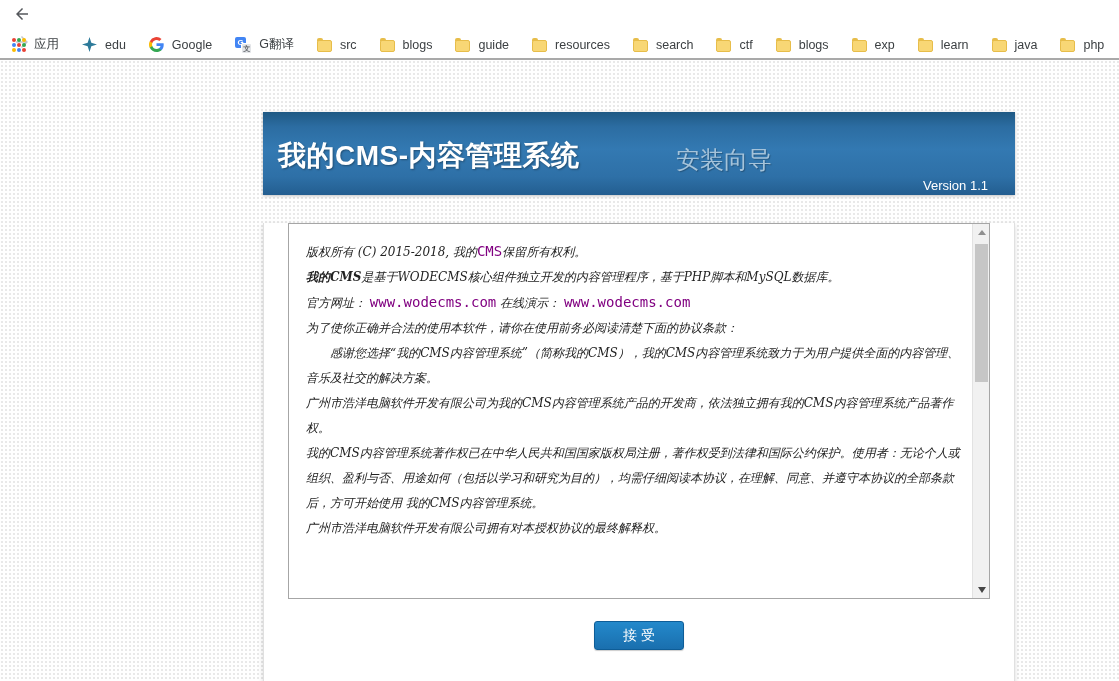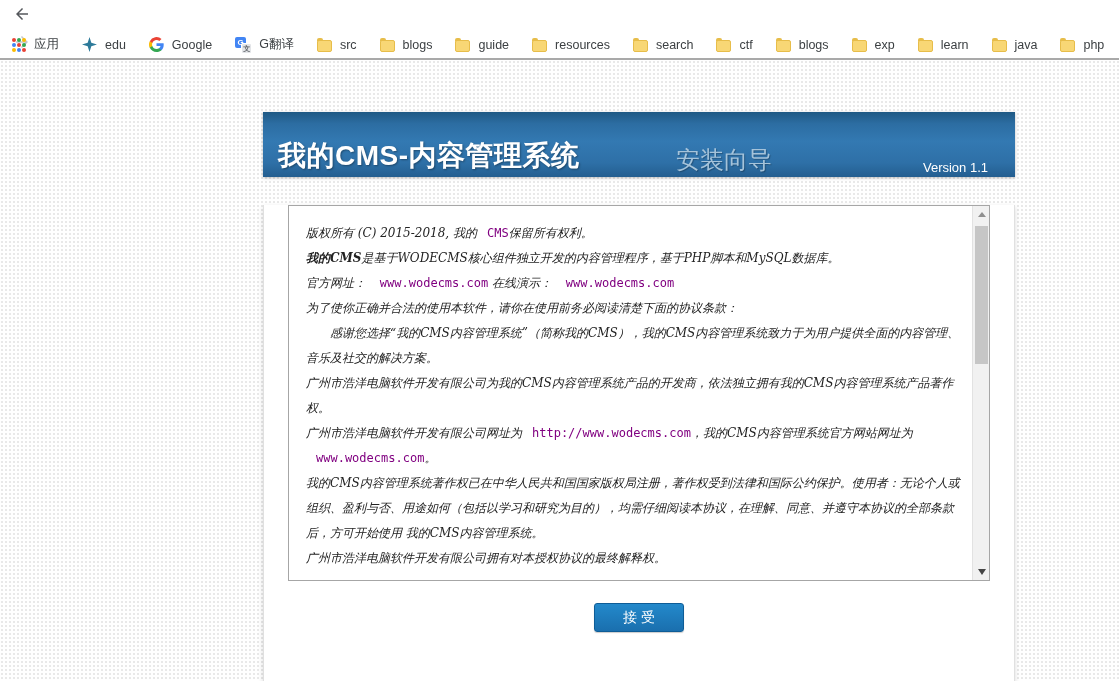--- a/index.html
+++ b/index.html
@@ -34,41 +34,41 @@
   .folder { width:15px; height:12px; background:#f8d775; border:1px solid #e7bd4a; border-radius:2px;
     position:relative; margin-top:2px; }
   .folder::before { content:""; position:absolute; top:-3px; left:-1px; width:6px; height:3px;
     background:#e7bd4a; border-radius:2px 2px 0 0; }
 
   
   .page { position:relative; height:619px; background-color:#fff;
     background-image:radial-gradient(circle,#e9e9e9 0.8px,transparent 1.1px);
     background-size:4px 4px; }
   .panel { position:absolute; left:263px; top:52px; width:752px; }
-  .panel-header { height:65px; position:relative;
+  .panel-header { height:83px; position:relative;
     background:linear-gradient(180deg,#1f5984 0%,#2c6da2 18%,#3379b2 45%,#2e70a7 78%,#235e90 100%);
     box-shadow:0 1px 3px rgba(0,0,0,.25); }
   .panel-title { position:absolute; left:15px; top:25px; color:#fff; font-size:28px; font-weight:bold;
     text-shadow:1px 1px 2px rgba(0,0,0,.35); letter-spacing:.5px; }
   .panel-subtitle { position:absolute; left:413px; top:32px; color:#a5c3da; font-size:24px;
     text-shadow:1px 1px 1px rgba(0,0,0,.25); }
   .panel-version { position:absolute; right:27px; bottom:2px; color:#fff; font-size:13px; }
   .panel-body { background:#fff; height:478px; border:1px solid #e0e0e0; border-top:none;
     box-shadow:0 2px 5px rgba(0,0,0,.15); }
 
   
   .license-box { position:relative; width:702px; height:376px; margin:28px auto 0;
     border:1px solid #a6a6a6; background:#fff; }
   .license-content { position:absolute; top:0; left:0; right:17px; bottom:0; overflow:hidden;
     padding:15px 6px 0 17px; font-family:"DejaVu Serif",serif; font-style:italic;
     font-size:12px; line-height:25px; color:#222; }
   .license-content p { margin:0; }
   .license-content p.indent { text-indent:2em; }
   .license-content .b { font-weight:bold; }
-  .license-content .l { color:#800080; font-style:normal; font-family:"DejaVu Sans Mono",monospace; font-size:12px;margin-left:10px; }
+  .license-content .l { color:#800080; font-style:normal; font-family:"DejaVu Sans Mono",monospace; font-size:14px; }
   
   .sb { position:absolute; top:0; right:0; bottom:0; width:17px; background:#f1f1f1; border-left:1px solid #e2e2e2; }
   .sb-up,.sb-down { position:absolute; left:0; width:17px; height:17px; display:flex; align-items:center; justify-content:center; cursor:pointer; }
   .sb-up { top:0; } .sb-down { bottom:0; }
   .sb-up::before { content:""; border-left:4px solid transparent; border-right:4px solid transparent; border-bottom:5px solid #8f8f8f; }
   .sb-down::before { content:""; border-left:4px solid transparent; border-right:4px solid transparent; border-top:6px solid #454545; }
   .sb-thumb { position:absolute; top:20px; left:2px; width:13px; height:138px; background:#c6c6c6; cursor:grab; }
 
   
   .btn-row { text-align:center; margin-top:22px; }
@@ -206,21 +206,20 @@
     </div>
     <div class="panel-body">
       <div class="license-box">
         <div class="license-content">
             <p><span>版权所有 (C) 2015-2018, 我的</span><span class="l">CMS</span><span>保留所有权利。</span></p>
             <p><span class="b">我的CMS</span><span>是基于WODECMS核心组件独立开发的内容管理程序，基于PHP脚本和MySQL数据库。</span></p>
             <p><span>官方网址： </span><span class="l">www.wodecms.com</span><span> 在线演示： </span><span class="l">www.wodecms.com</span></p>
             <p><span>为了使你正确并合法的使用本软件，请你在使用前务必阅读清楚下面的协议条款：</span></p>
             <p class="indent"><span>感谢您选择“我的CMS内容管理系统”（简称我的CMS），我的CMS内容管理系统致力于为用户提供全面的内容管理、音乐及社交的解决方案。</span></p>
             <p><span>广州市浩洋电脑软件开发有限公司为我的CMS内容管理系统产品的开发商，依法独立拥有我的CMS内容管理系统产品著作权。</span></p>
-            <p><span>广州市浩洋电脑软件开发有限公司网址为</span><span class="l">http://www.wodecms.com</span><span>，我的CMS内容管理系统官方网站网址为</span><span class="l">www.wodecms.com</span><span>。</span></p>
             <p><span>我的CMS内容管理系统著作权已在中华人民共和国国家版权局注册，著作权受到法律和国际公约保护。使用者：无论个人或组织、盈利与否、用途如何（包括以学习和研究为目的），均需仔细阅读本协议，在理解、同意、并遵守本协议的全部条款后，方可开始使用 我的CMS内容管理系统。</span></p>
             <p><span>广州市浩洋电脑软件开发有限公司拥有对本授权协议的最终解释权。</span></p>
           </div>
         <div class="sb">
           <div class="sb-up"></div>
           <div class="sb-thumb"></div>
           <div class="sb-down"></div>
         </div>
       </div>
       <div class="btn-row">

